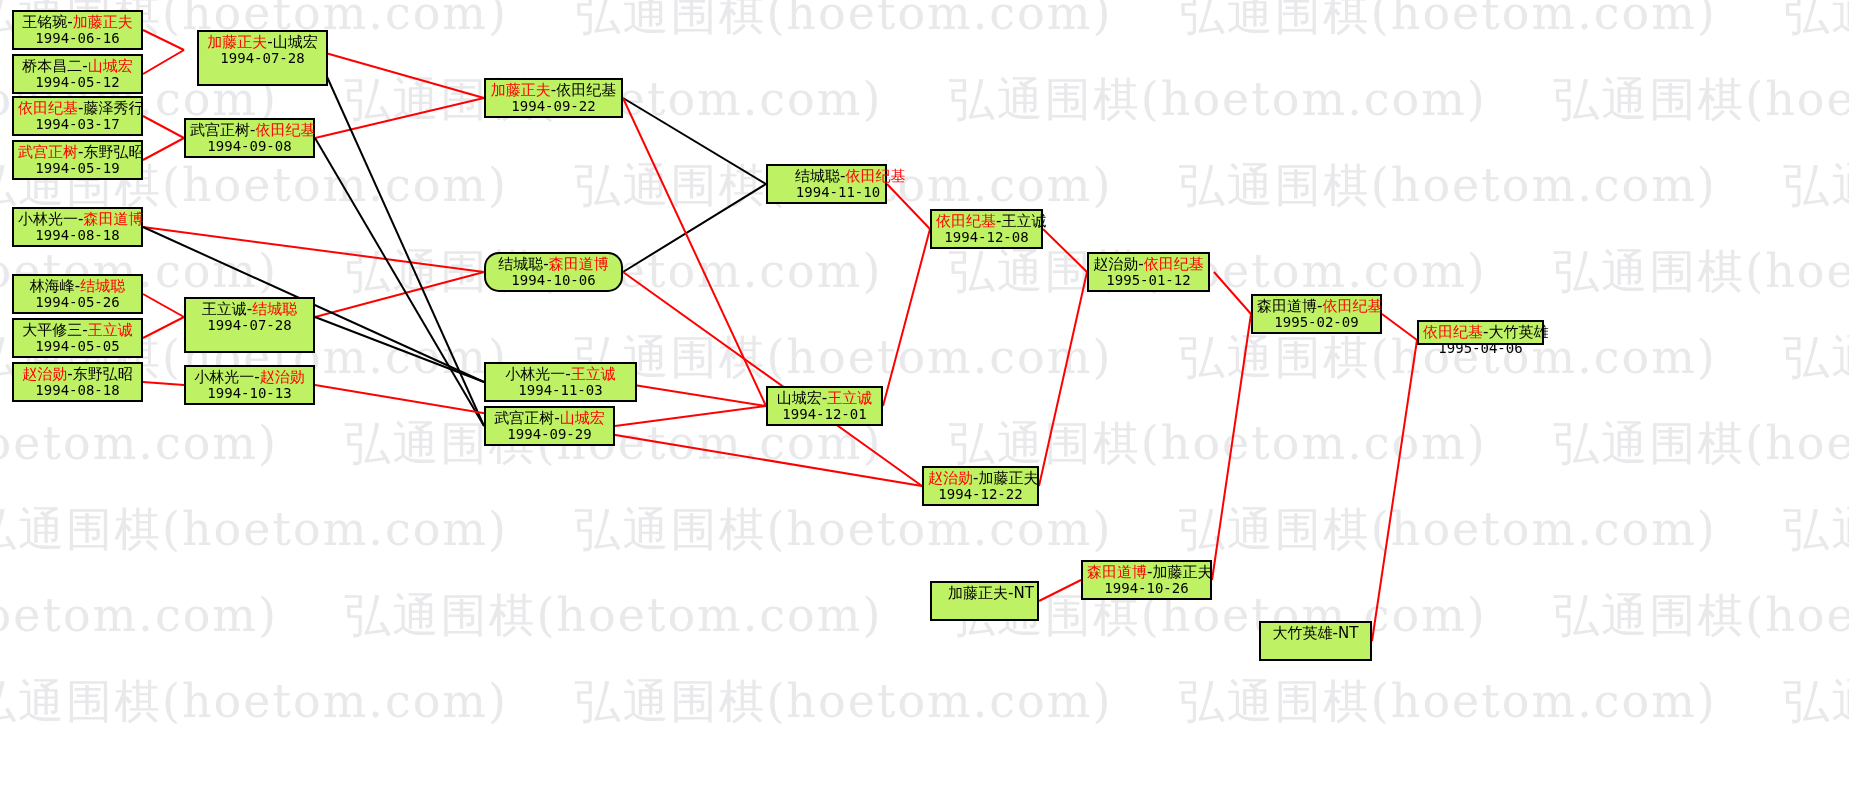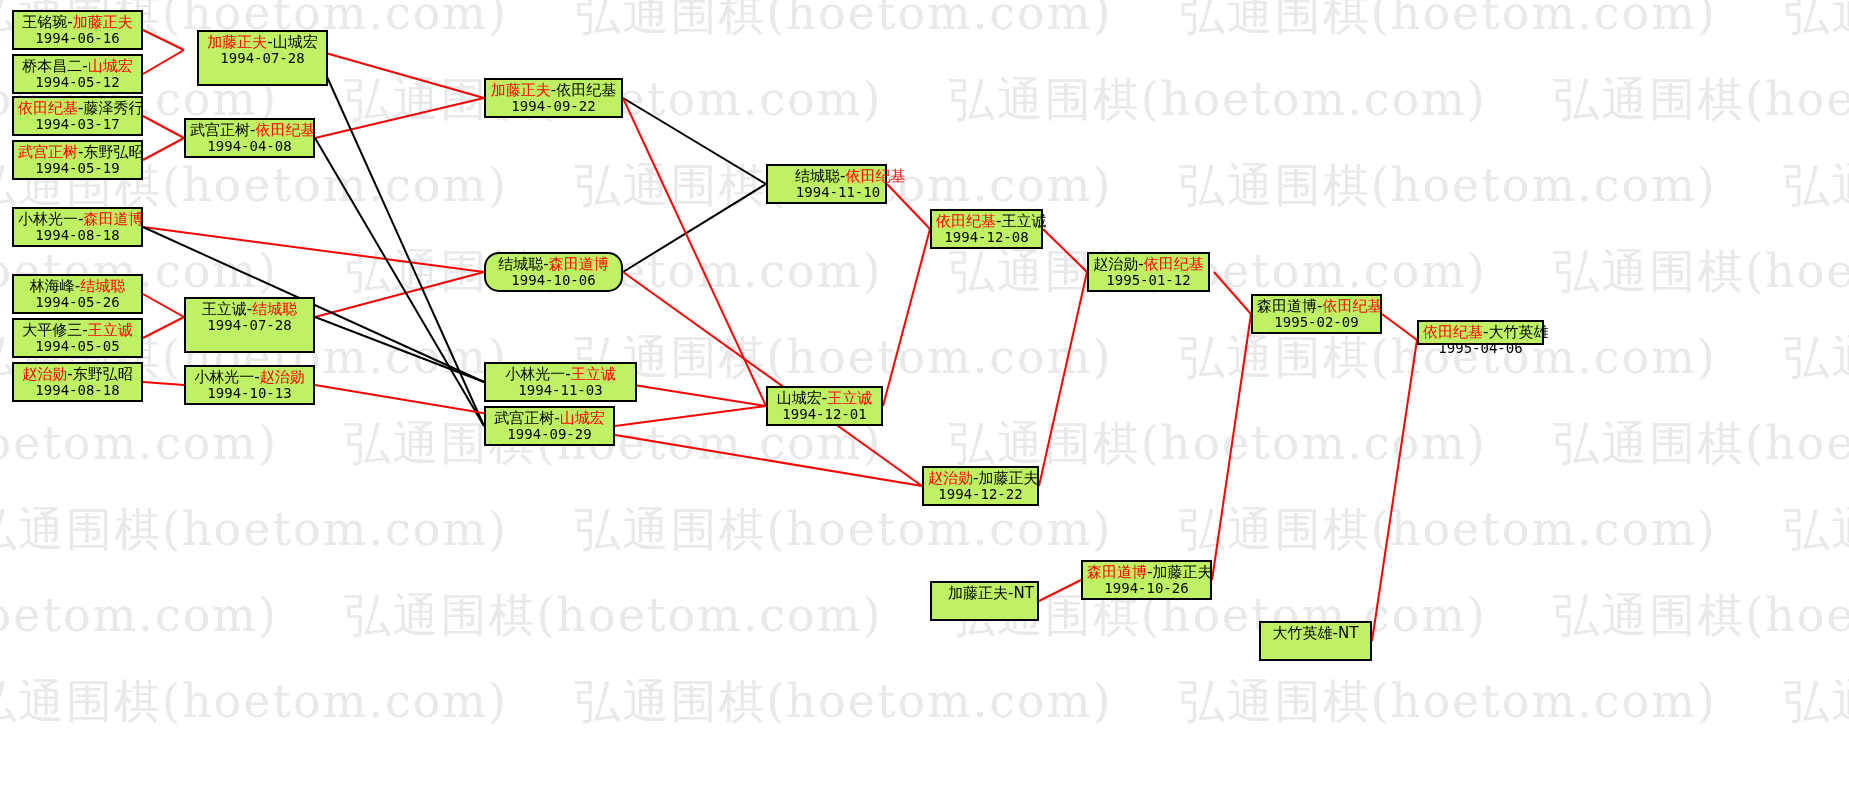--- a/index.html
+++ b/index.html
@@ -147,21 +147,21 @@
       <div class="node" style="left: 12px; top: 362px; width: 131px; height: 40px;">
         <div class="players"><span class="w">赵治勋</span><span class="sep">-</span><span>东野弘昭</span></div>
         <div class="date">1994-08-18</div>
       </div>
       <div class="node" style="left: 197px; top: 30px; width: 131px; height: 56px;">
         <div class="players"><span class="w">加藤正夫</span><span class="sep">-</span><span>山城宏</span></div>
         <div class="date">1994-07-28</div>
       </div>
       <div class="node" style="left: 184px; top: 118px; width: 131px; height: 40px;">
         <div class="players"><span>武宫正树</span><span class="sep">-</span><span class="w">依田纪基</span></div>
-        <div class="date">1994-04-08</div>
+        <div class="date">1994-09-08</div>
       </div>
       <div class="node" style="left: 184px; top: 297px; width: 131px; height: 56px;">
         <div class="players"><span>王立诚</span><span class="sep">-</span><span class="w">结城聪</span></div>
         <div class="date">1994-07-28</div>
       </div>
       <div class="node" style="left: 184px; top: 365px; width: 131px; height: 40px;">
         <div class="players"><span>小林光一</span><span class="sep">-</span><span class="w">赵治勋</span></div>
         <div class="date">1994-10-13</div>
       </div>
       <div class="node" style="left: 484px; top: 78px; width: 139px; height: 40px;">

